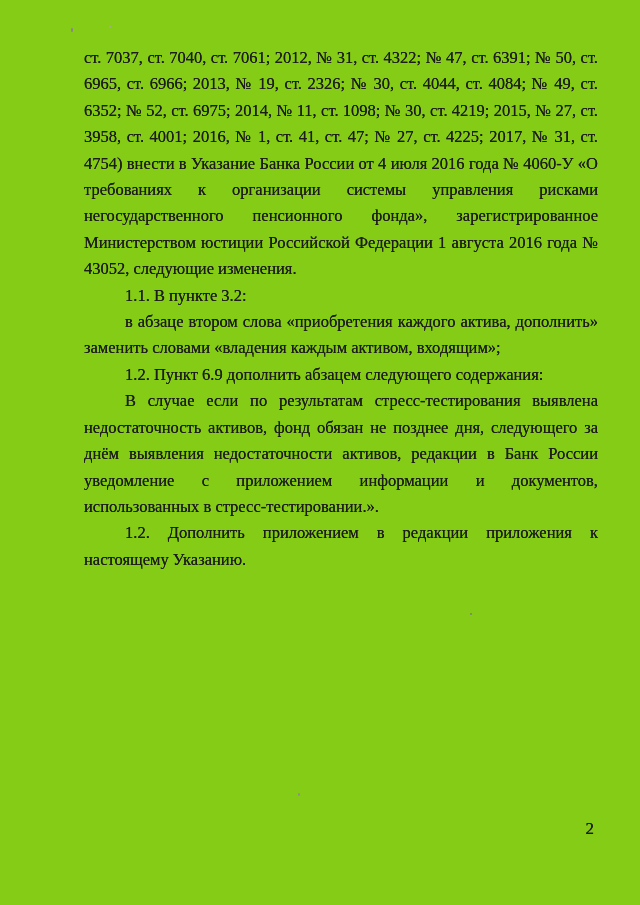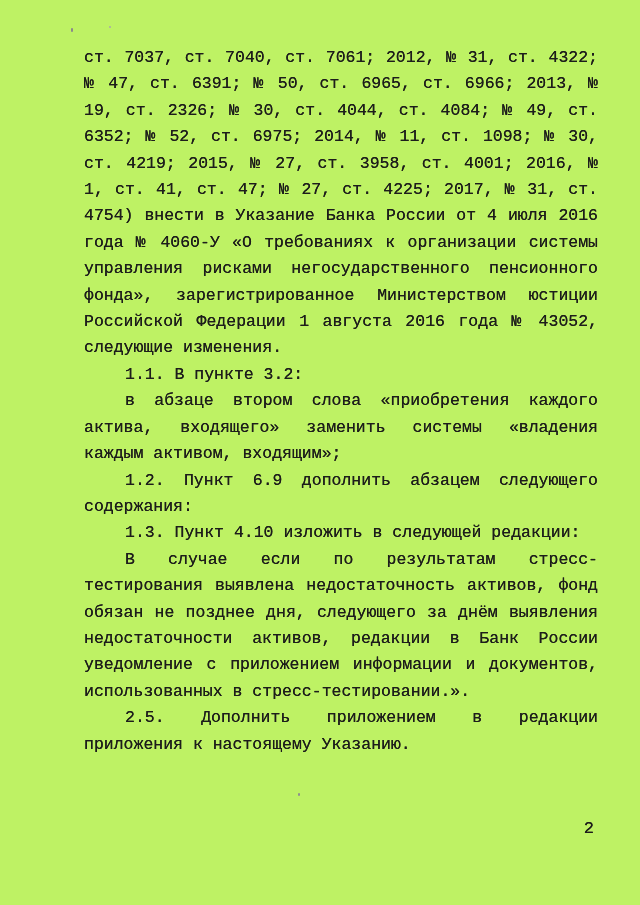--- a/index.html
+++ b/index.html
@@ -4,23 +4,23 @@
 <style>
   html, body {
     margin: 0;
     padding: 0;
     background: #ffffff;
   }
   .page {
     position: relative;
     width: 640px;
     height: 905px;
-    background: #bef264;
+    background: #84cc16;
     overflow: hidden;
-    font-family: Liberation Mono, monospace;
+    font-family: Liberation Serif, serif;
     color: #1d1d1b;
   }
   .text-block {
     position: absolute;
     left: 84px;
     top: 45px;
     width: 514px;
     font-size: 16.5px;
     line-height: 26.4px;
     text-align: justify;
@@ -58,22 +58,21 @@
 <div class="page">
 
   <div class="speck speck-1"></div>
   <div class="speck speck-2"></div>
   <div class="speck speck-3"></div>
   <div class="speck speck-4"></div>
 
   <div class="text-block">
     <p class="continuation">ст. 7037, ст. 7040, ст. 7061; 2012, № 31, ст. 4322; № 47, ст. 6391; № 50, ст. 6965, ст. 6966; 2013, № 19, ст. 2326; № 30, ст. 4044, ст. 4084; № 49, ст. 6352; № 52, ст. 6975; 2014, № 11, ст. 1098; № 30, ст. 4219; 2015, № 27, ст. 3958, ст. 4001; 2016, № 1, ст. 41, ст. 47; № 27, ст. 4225; 2017, № 31, ст. 4754) внести в Указание Банка России от 4 июля 2016 года № 4060-У «О требованиях к организации системы управления рисками негосударственного пенсионного фонда», зарегистрированное Министерством юстиции Российской Федерации 1 августа 2016 года № 43052, следующие изменения.</p>
     <p>1.1. В пункте 3.2:</p>
-    <p>в абзаце втором слова «приобретения каждого актива, входящего» заменить системы «владения каждым активом, входящим»;</p>
+    <p>в абзаце втором слова «приобретения каждого актива, дополнить» заменить словами «владения каждым активом, входящим»;</p>
     <p>1.2. Пункт 6.9 дополнить абзацем следующего содержания:</p>
-    <p>1.3. Пункт 4.10 изложить в следующей редакции:</p>
     <p>В случае если по результатам стресс-тестирования выявлена недостаточность активов, фонд обязан не позднее дня, следующего за днём выявления недостаточности активов, редакции в Банк России уведомление с приложением информации и документов, использованных в стресс-тестировании.».</p>
-    <p>2.5. Дополнить приложением в редакции приложения к настоящему Указанию.</p>
+    <p>1.2. Дополнить приложением в редакции приложения к настоящему Указанию.</p>
   </div>
 
   <div class="page-number">2</div>
 
 </div>
 
 </body></html>

